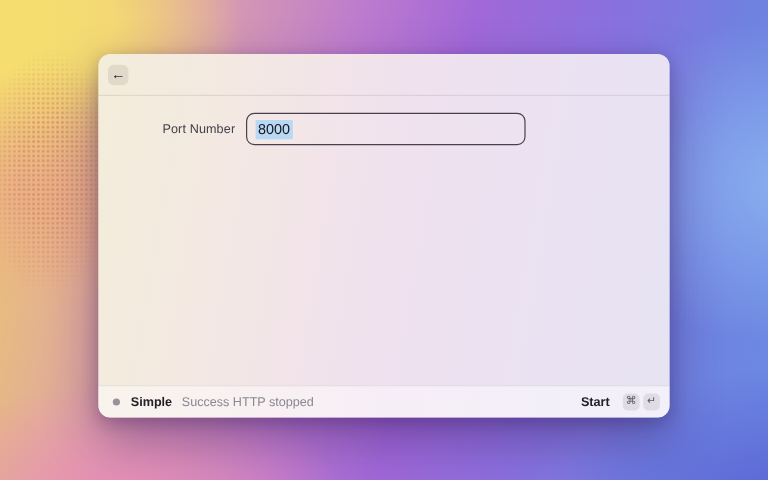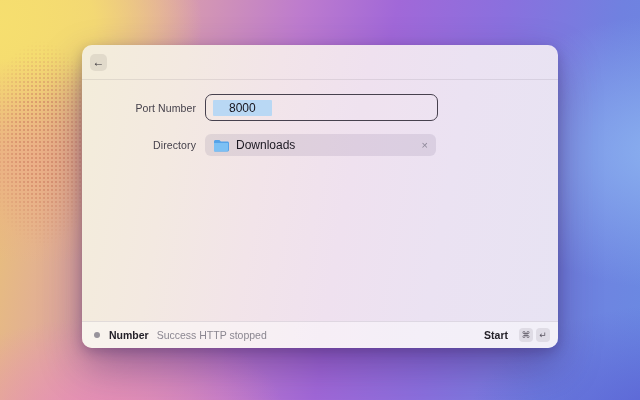--- a/index.html
+++ b/index.html
@@ -59,21 +59,21 @@
   .field-label {
     width: 114px; margin-right: 9px; text-align: right;
     font-size: 10.5px; color: #45414b; letter-spacing: .1px;
   }
   .textbox {
     width: 233px; height: 27px;
     border: 1.5px solid #47414e; border-radius: 7px;
     display: flex; align-items: center; padding: 0 7px;
     font-size: 12px; color: #17141c; background: rgba(255,255,255,.06);
   }
-  .textbox .selection { background: #b9d8f4; padding: 1px 16px; border-radius: 1px; }
+  .textbox .selection { background: #b9d8f4; padding: 1px 2px; border-radius: 1px; }
 
   .chip {
     width: 231px; height: 22px; border-radius: 6px;
     background: rgba(103, 86, 120, .13);
     display: flex; align-items: center; padding: 0 8px;
   }
   .chip .folder { margin-right: 7px; display: flex; }
   .chip .chip-name { font-size: 12px; color: #1c1922; }
   .chip .chip-x {
     margin-left: auto; font-size: 11px; color: #8d8798; line-height: 1; cursor: default;
@@ -120,39 +120,26 @@
 
   <div class="form">
 
     <div class="row row-port">
       <div class="field-label">Port Number</div>
       <div class="textbox">
         <span class="selection">8000</span>
       </div>
     </div>
 
-    <div class="row row-dir">
-      <div class="field-label">Directory</div>
-      <div class="chip">
-        <span class="folder">
-          <svg width="16" height="13" viewBox="0 0 16 13">
-            <path d="M1 2.6 C1 1.8 1.65 1.1 2.5 1.1 h3.9 l1.5 1.5 h6.6 c.85 0 1.5 .65 1.5 1.5 v6.8 c0 .85 -.65 1.5 -1.5 1.5 h-12 C1.65 12.4 1 11.75 1 10.9 Z" fill="#56a3e8"></path>
-            <path d="M1 4.1 h14 v6.8 c0 .85 -.65 1.5 -1.5 1.5 h-12 C.65 12.4 1 11.75 1 10.9 Z" fill="#7cc0f4"></path>
-          </svg>
-        </span>
-        <span class="chip-name">Downloads</span>
-        <span class="chip-x">×</span>
-      </div>
-    </div>
 
   </div>
 
   <div class="footer">
     <span class="status-dot"></span>
-    <span class="status-title">Number</span>
+    <span class="status-title">Simple</span>
     <span class="status-msg">Success HTTP stopped</span>
     <div class="action">
       <span class="action-label">Start</span>
       <span class="kbd">⌘</span>
       <span class="kbd">↵</span>
     </div>
   </div>
 
 </div>
 

